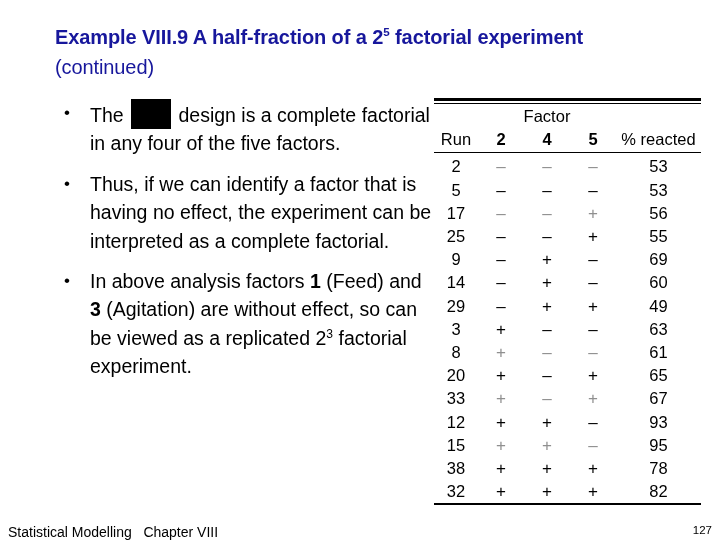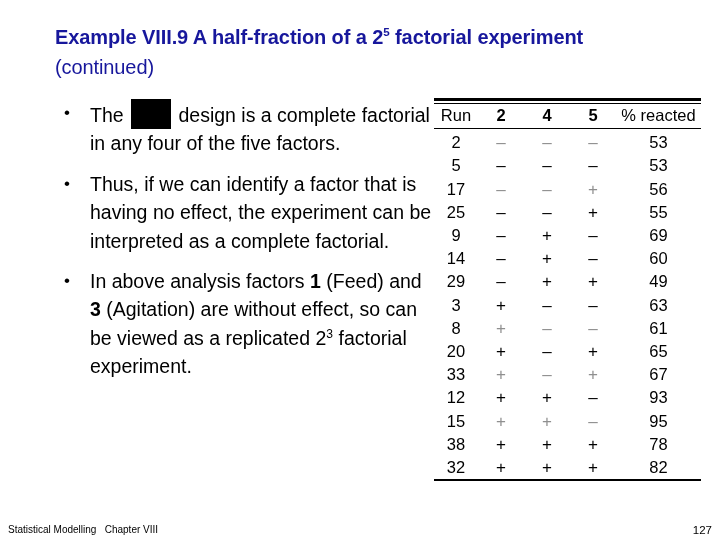--- a/index.html
+++ b/index.html
@@ -127,21 +127,21 @@
   .c-f     { width: 46px; }
   .c-pct   { width: 85px; }
   td.sign  { font-size: 17px; }
   td.sign.faint { color: #8f8f8f; }
 
   
   #footer-left {
     position: absolute;
     left: 8px;
     top: 524px;
-    font-size: 10px;
+    font-size: 14px;
     color: #000000;
     white-space: pre;
   }
   #footer-right {
     position: absolute;
     right: 8px;
     top: 524px;
     font-size: 11.5px;
     color: #000000;
   }
@@ -167,20 +167,25 @@
     <span class="dot">•</span><span>In above analysis factors </span><b>1</b><span> (Feed) and </span><b>3</b><span> (Agitation) are without effect, so can be viewed as a replicated 2</span><sup>3</sup><span> factorial experiment.</span>
   </div>
 
 </div>
 
 <div id="table-wrap">
   <table class="data">
     <thead>
       <tr class="rule-top">
         <td colspan="5"></td>
+      </tr>
+      <tr class="factor-row">
+        <th class="c-run"></th>
+        <th colspan="3">Factor</th>
+        <th class="c-pct"></th>
       </tr>
       <tr class="head-row">
         <th class="c-run norm">Run</th>
         <th class="c-f">2</th>
         <th class="c-f">4</th>
         <th class="c-f">5</th>
         <th class="c-pct norm">% reacted</th>
       </tr>
     </thead>
     <tbody id="table-body">

